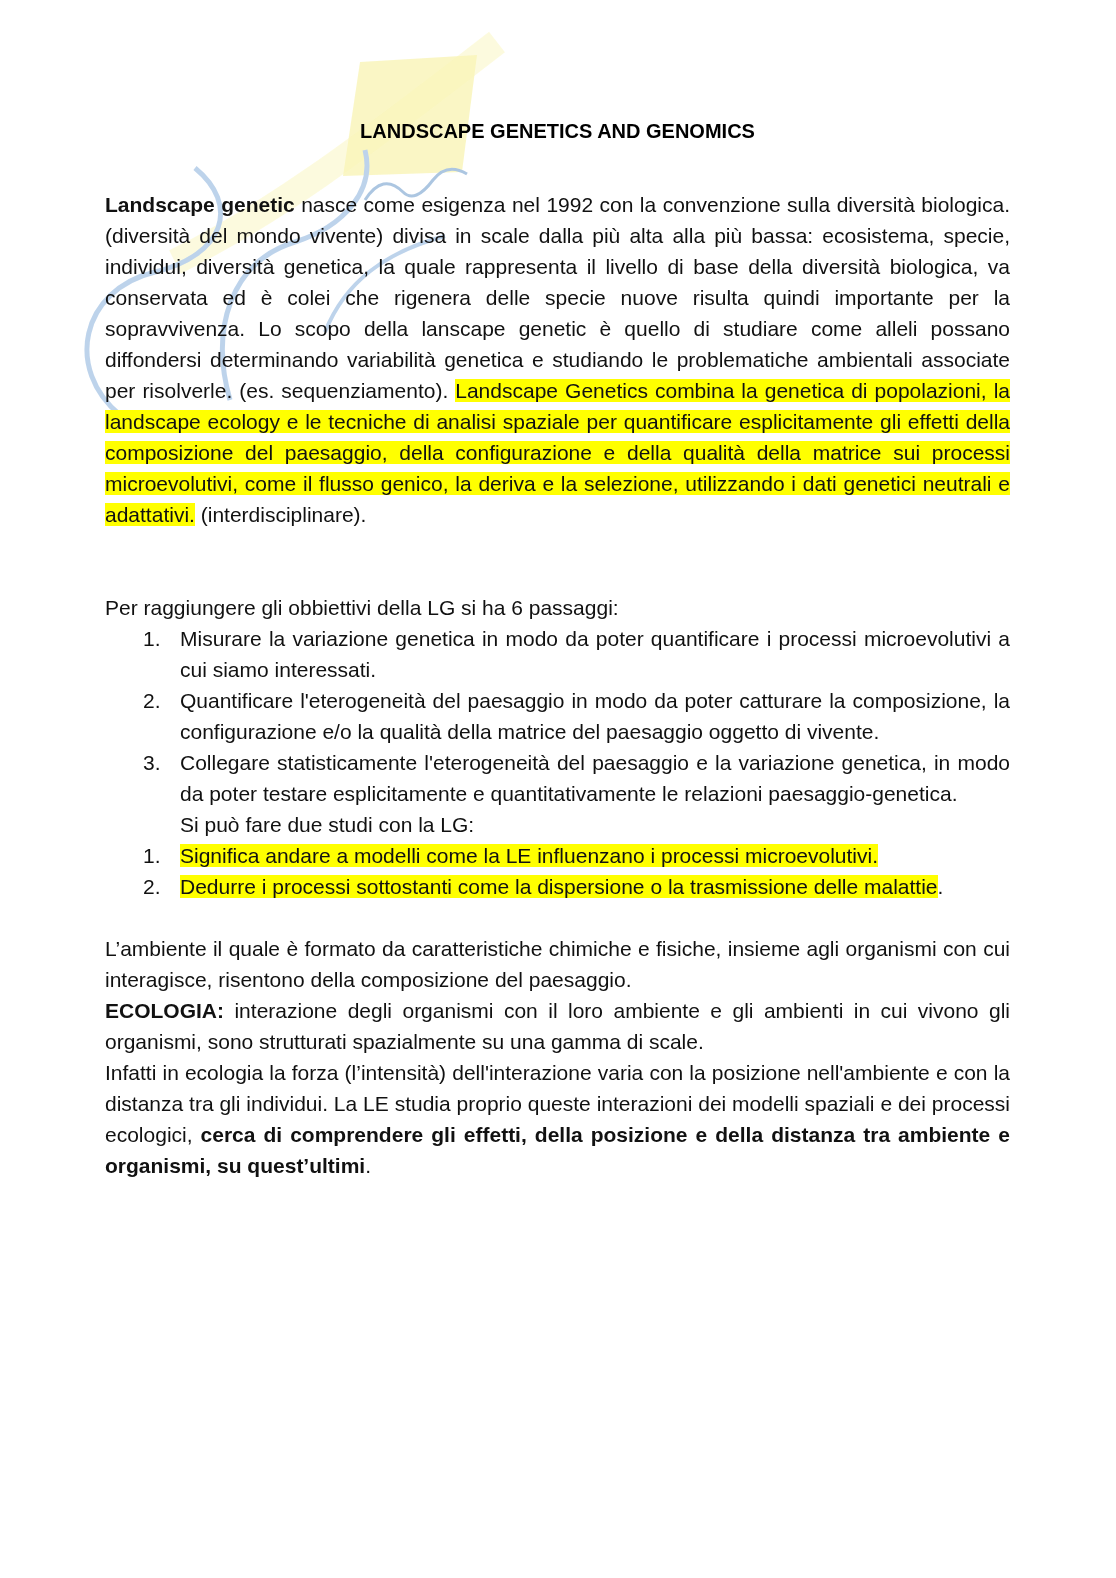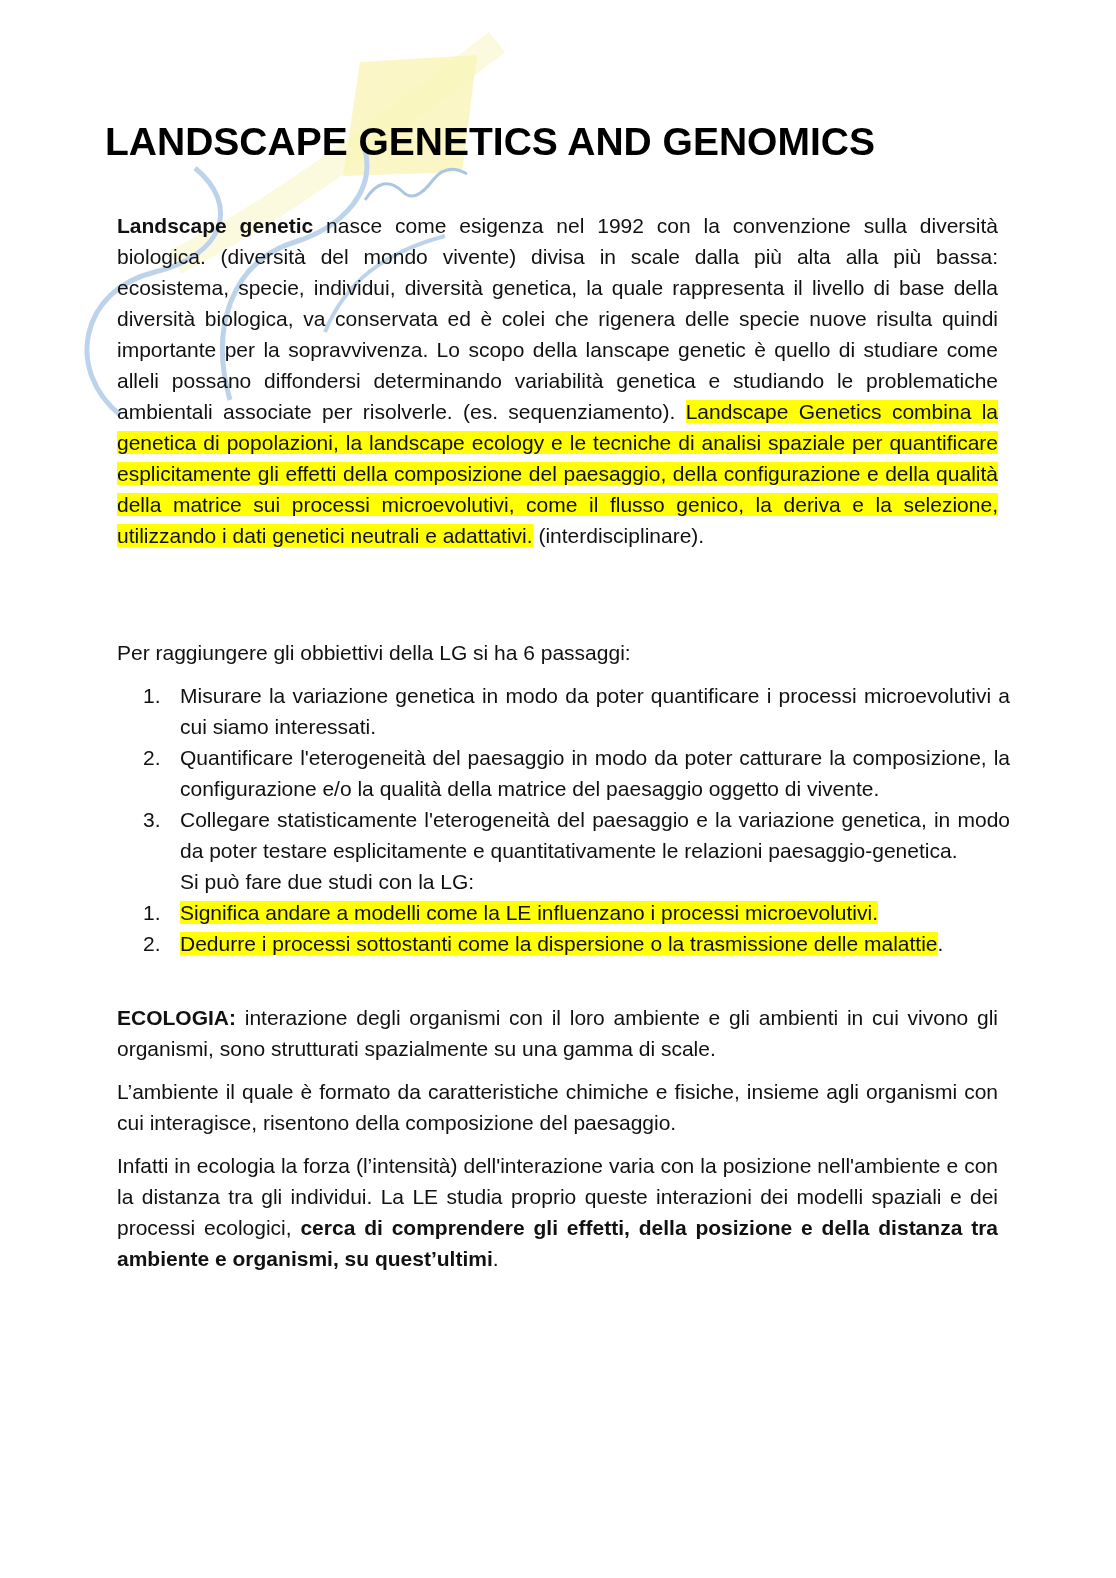--- a/index.html
+++ b/index.html
@@ -14,27 +14,27 @@
   .watermark {
     position: absolute; left: 25px; top: 0;
     width: 530px; height: 490px;
     pointer-events: none;
   }
   .content {
     position: absolute; left: 105px; top: 120px; width: 905px;
   }
   h1.title {
     margin: 0 0 46px 0;
-    text-align: left;
-    font-size: 39px;
+    text-align: center;
+    font-size: 20px;
     font-weight: 700;
     color: #000;
   }
   .para {
-    margin: 12px;
+    margin: 0;
     font-size: 21px;
     line-height: 31px;
     text-align: justify;
   }
   .spacer { height: 31px; }
   .hl { background: #ffff00; }
   .b  { font-weight: 700; }
   .li {
     display: flex;
     font-size: 21px;
@@ -84,17 +84,17 @@
       </div>
       <div class="li">
         <span class="num">1.</span>
         <div class="txt"><span class="hl">Significa andare a modelli come la LE influenzano i processi microevolutivi.</span></div>
       </div>
       <div class="li">
         <span class="num">2.</span>
         <div class="txt"><span class="hl">Dedurre i processi sottostanti come la dispersione o la trasmissione delle malattie</span><span>.</span></div>
       </div>
       <div class="spacer"></div>
+      <p class="para"><span>L’ambiente il quale è formato da caratteristiche chimiche e fisiche, insieme agli organismi con cui interagisce, risentono della composizione del paesaggio.</span></p>
       <p class="para"><span class="b">ECOLOGIA:</span><span> interazione degli organismi con il loro ambiente e gli ambienti in cui vivono gli organismi, sono strutturati spazialmente su una gamma di scale.</span></p>
-      <p class="para"><span>L’ambiente il quale è formato da caratteristiche chimiche e fisiche, insieme agli organismi con cui interagisce, risentono della composizione del paesaggio.</span></p>
       <p class="para"><span>Infatti in ecologia la forza (l’intensità) dell'interazione varia con la posizione nell'ambiente e con la distanza tra gli individui. La LE studia proprio queste interazioni dei modelli spaziali e dei processi ecologici, </span><span class="b">cerca di comprendere gli effetti, della posizione e della distanza tra ambiente e organismi, su quest’ultimi</span><span>.</span></p>
     </div>
 </div>
 
 </body></html>

